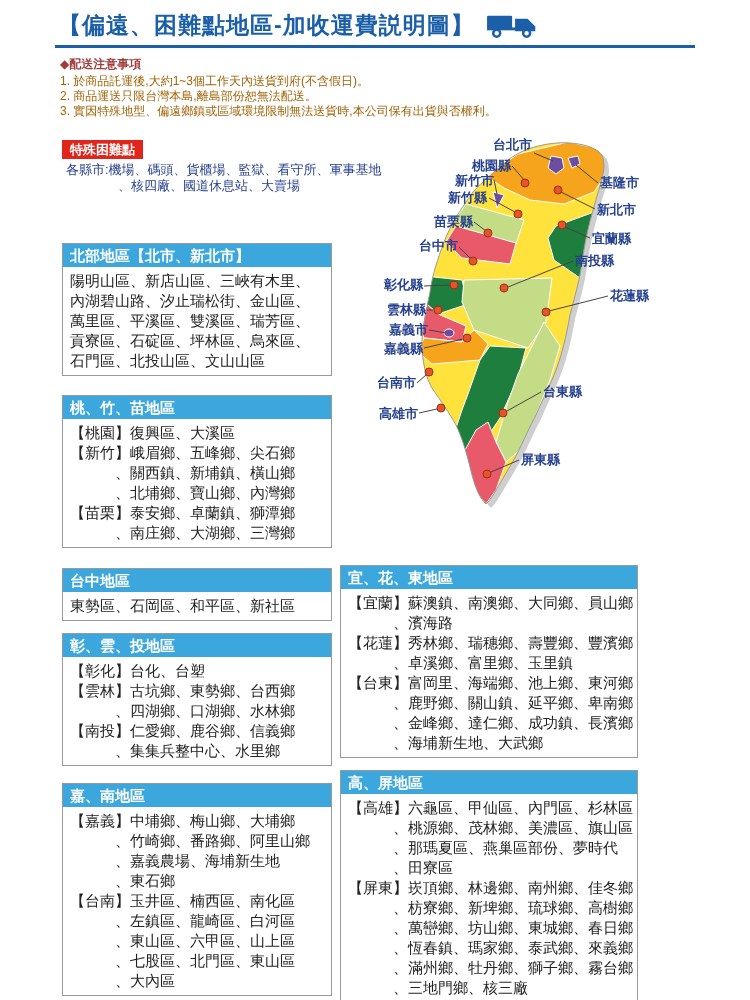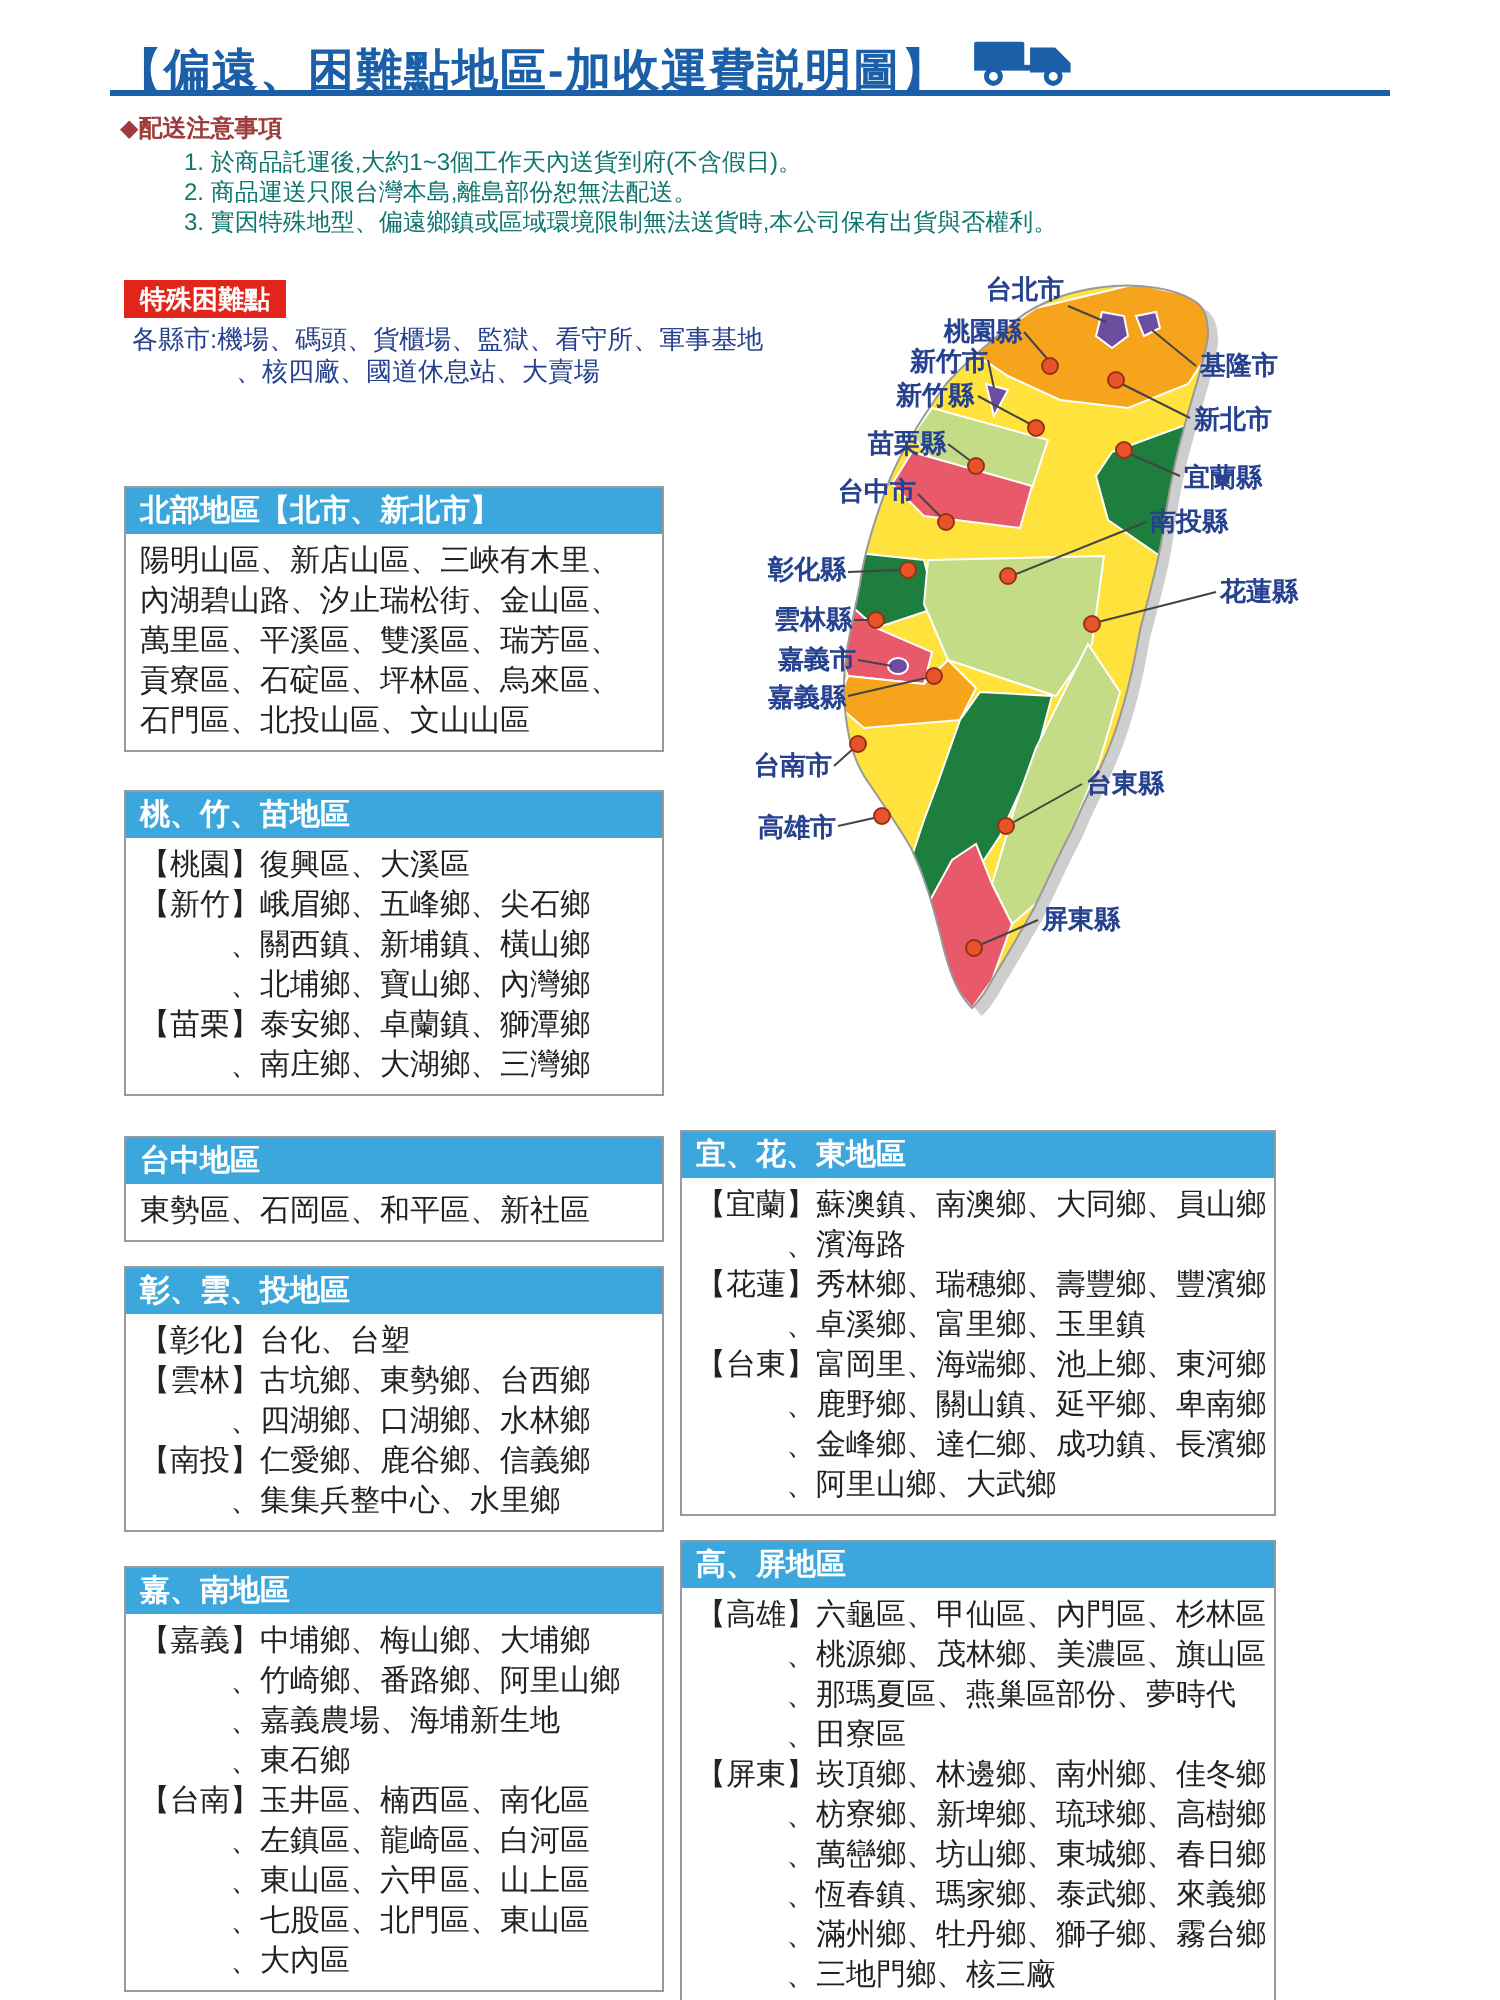--- a/index.html
+++ b/index.html
@@ -1,25 +1,25 @@
 <!DOCTYPE html>
 <html><head>
 <meta charset="utf-8">
 <style>
   html,body{margin:0;padding:0;background:#fff;}
   .page{position:relative;width:750px;height:1000px;background:#fff;overflow:hidden;
         font-family:"Liberation Sans","DejaVu Sans",sans-serif;}
   
   .title-row{position:absolute;left:58px;top:10px;display:flex;align-items:center;gap:12px;}
-  .title{font-size:23px;font-weight:bold;color:#1B5FA8;letter-spacing:1px;white-space:nowrap;margin-top:10px;}
+  .title{font-size:23px;font-weight:bold;color:#1B5FA8;letter-spacing:1px;white-space:nowrap;}
   .rule{position:absolute;left:55px;top:45px;width:640px;height:3px;background:#1B5FA8;}
   
   .notice-top{position:absolute;left:60px;top:57px;font-size:12px;line-height:15px;}
   .notice-top .head{color:#A03C3C;font-weight:bold;margin-bottom:2px;}
-  .notice-top .item{color:#0f766e;margin-left:32px;}
+  .notice-top .item{color:#a16207;}
   
   .special-badge{position:absolute;left:62px;top:140px;background:#E1251B;color:#fff;
                  font-weight:bold;font-size:13px;padding:1px 8px;line-height:17px;}
   .special-line{position:absolute;color:#26418F;font-size:13px;line-height:16px;white-space:pre;}
   .sp1{left:66px;top:162px;}
   .sp2{left:118px;top:178px;}
   
   .rbox{position:absolute;border:1px solid #999;background:#fff;box-sizing:border-box;margin-top:44px;}
   .rbox .hdr{background:#3BA7DC;color:#fff;font-weight:bold;font-size:15px;
              padding:2px 7px;line-height:19px;}
@@ -110,21 +110,21 @@
 
   <div class="rbox colR b-yihuadong">
     <div class="hdr">宜、花、東地區</div>
     <div class="bd">【宜蘭】蘇澳鎮、南澳鄉、大同鄉、員山鄉
 　　　、濱海路
 【花蓮】秀林鄉、瑞穗鄉、壽豐鄉、豐濱鄉
 　　　、卓溪鄉、富里鄉、玉里鎮
 【台東】富岡里、海端鄉、池上鄉、東河鄉
 　　　、鹿野鄉、關山鎮、延平鄉、卑南鄉
 　　　、金峰鄉、達仁鄉、成功鎮、長濱鄉
-　　　、阿里山鄉、大武鄉</div>
+　　　、海埔新生地、大武鄉</div>
   </div>
   <div class="rbox colR b-gaoping">
     <div class="hdr">高、屏地區</div>
     <div class="bd">【高雄】六龜區、甲仙區、內門區、杉林區
 　　　、桃源鄉、茂林鄉、美濃區、旗山區
 　　　、那瑪夏區、燕巢區部份、夢時代
 　　　、田寮區
 【屏東】崁頂鄉、林邊鄉、南州鄉、佳冬鄉
 　　　、枋寮鄉、新埤鄉、琉球鄉、高樹鄉
 　　　、萬巒鄉、坊山鄉、東城鄉、春日鄉

